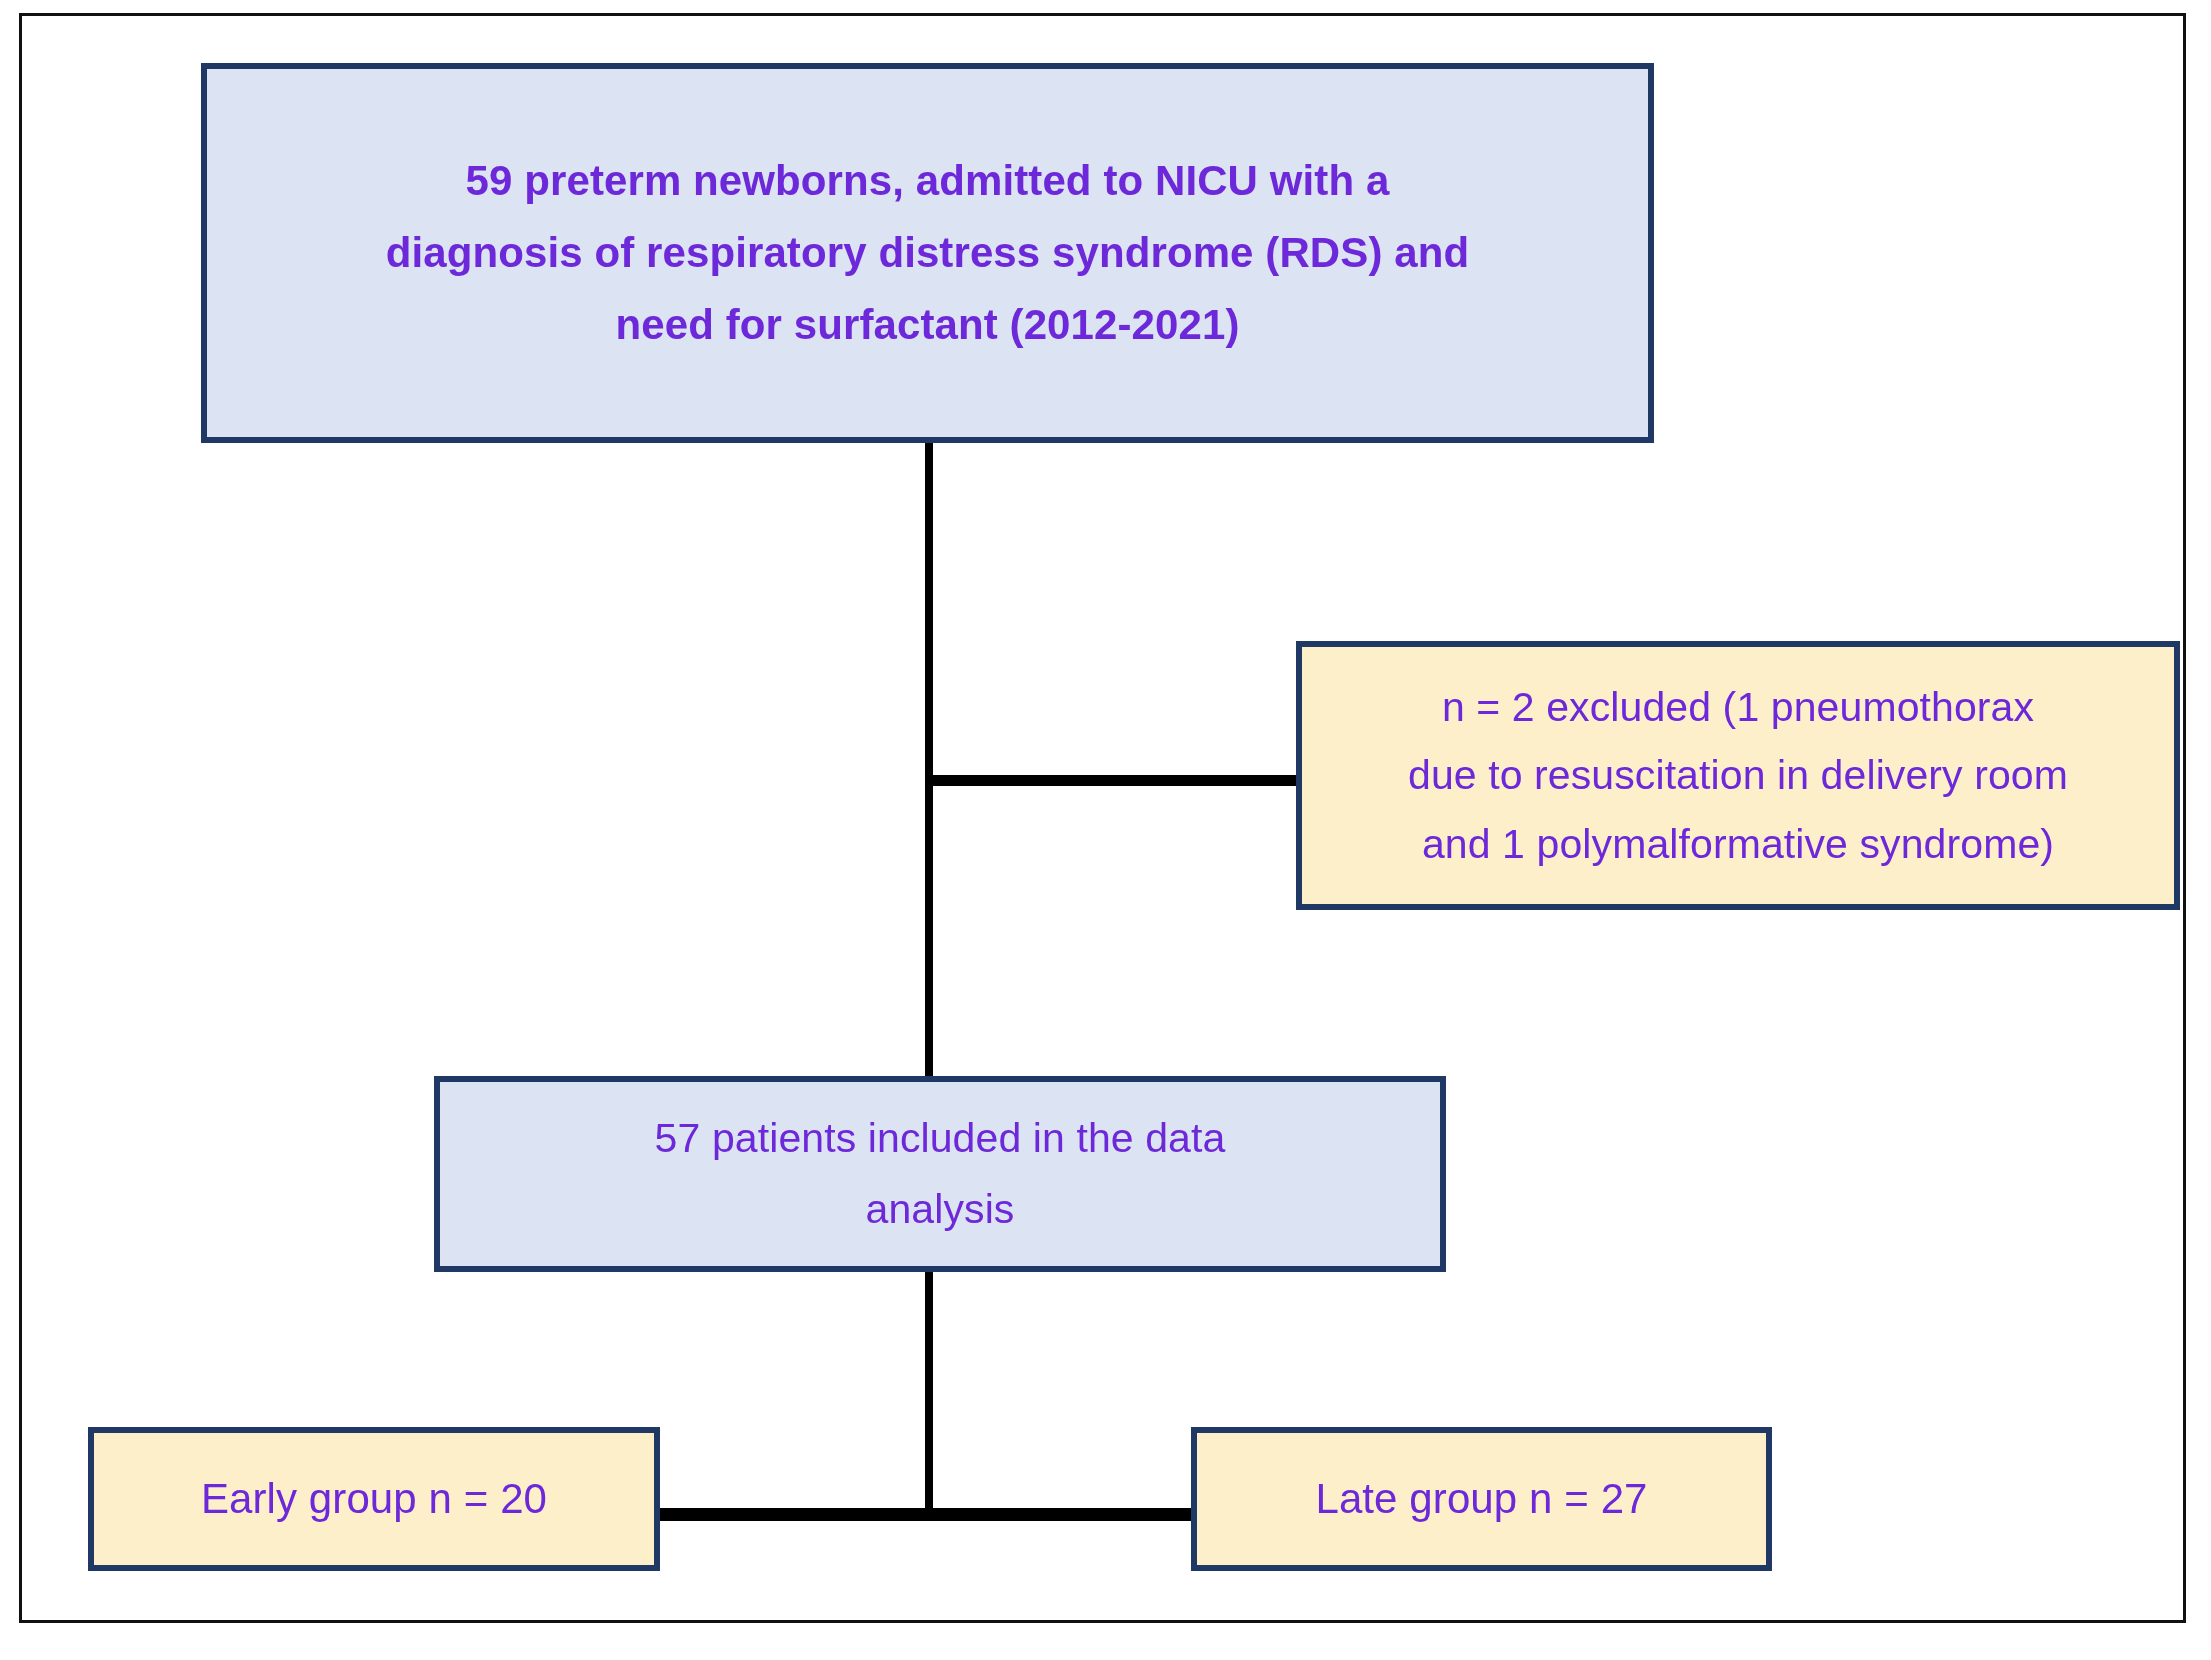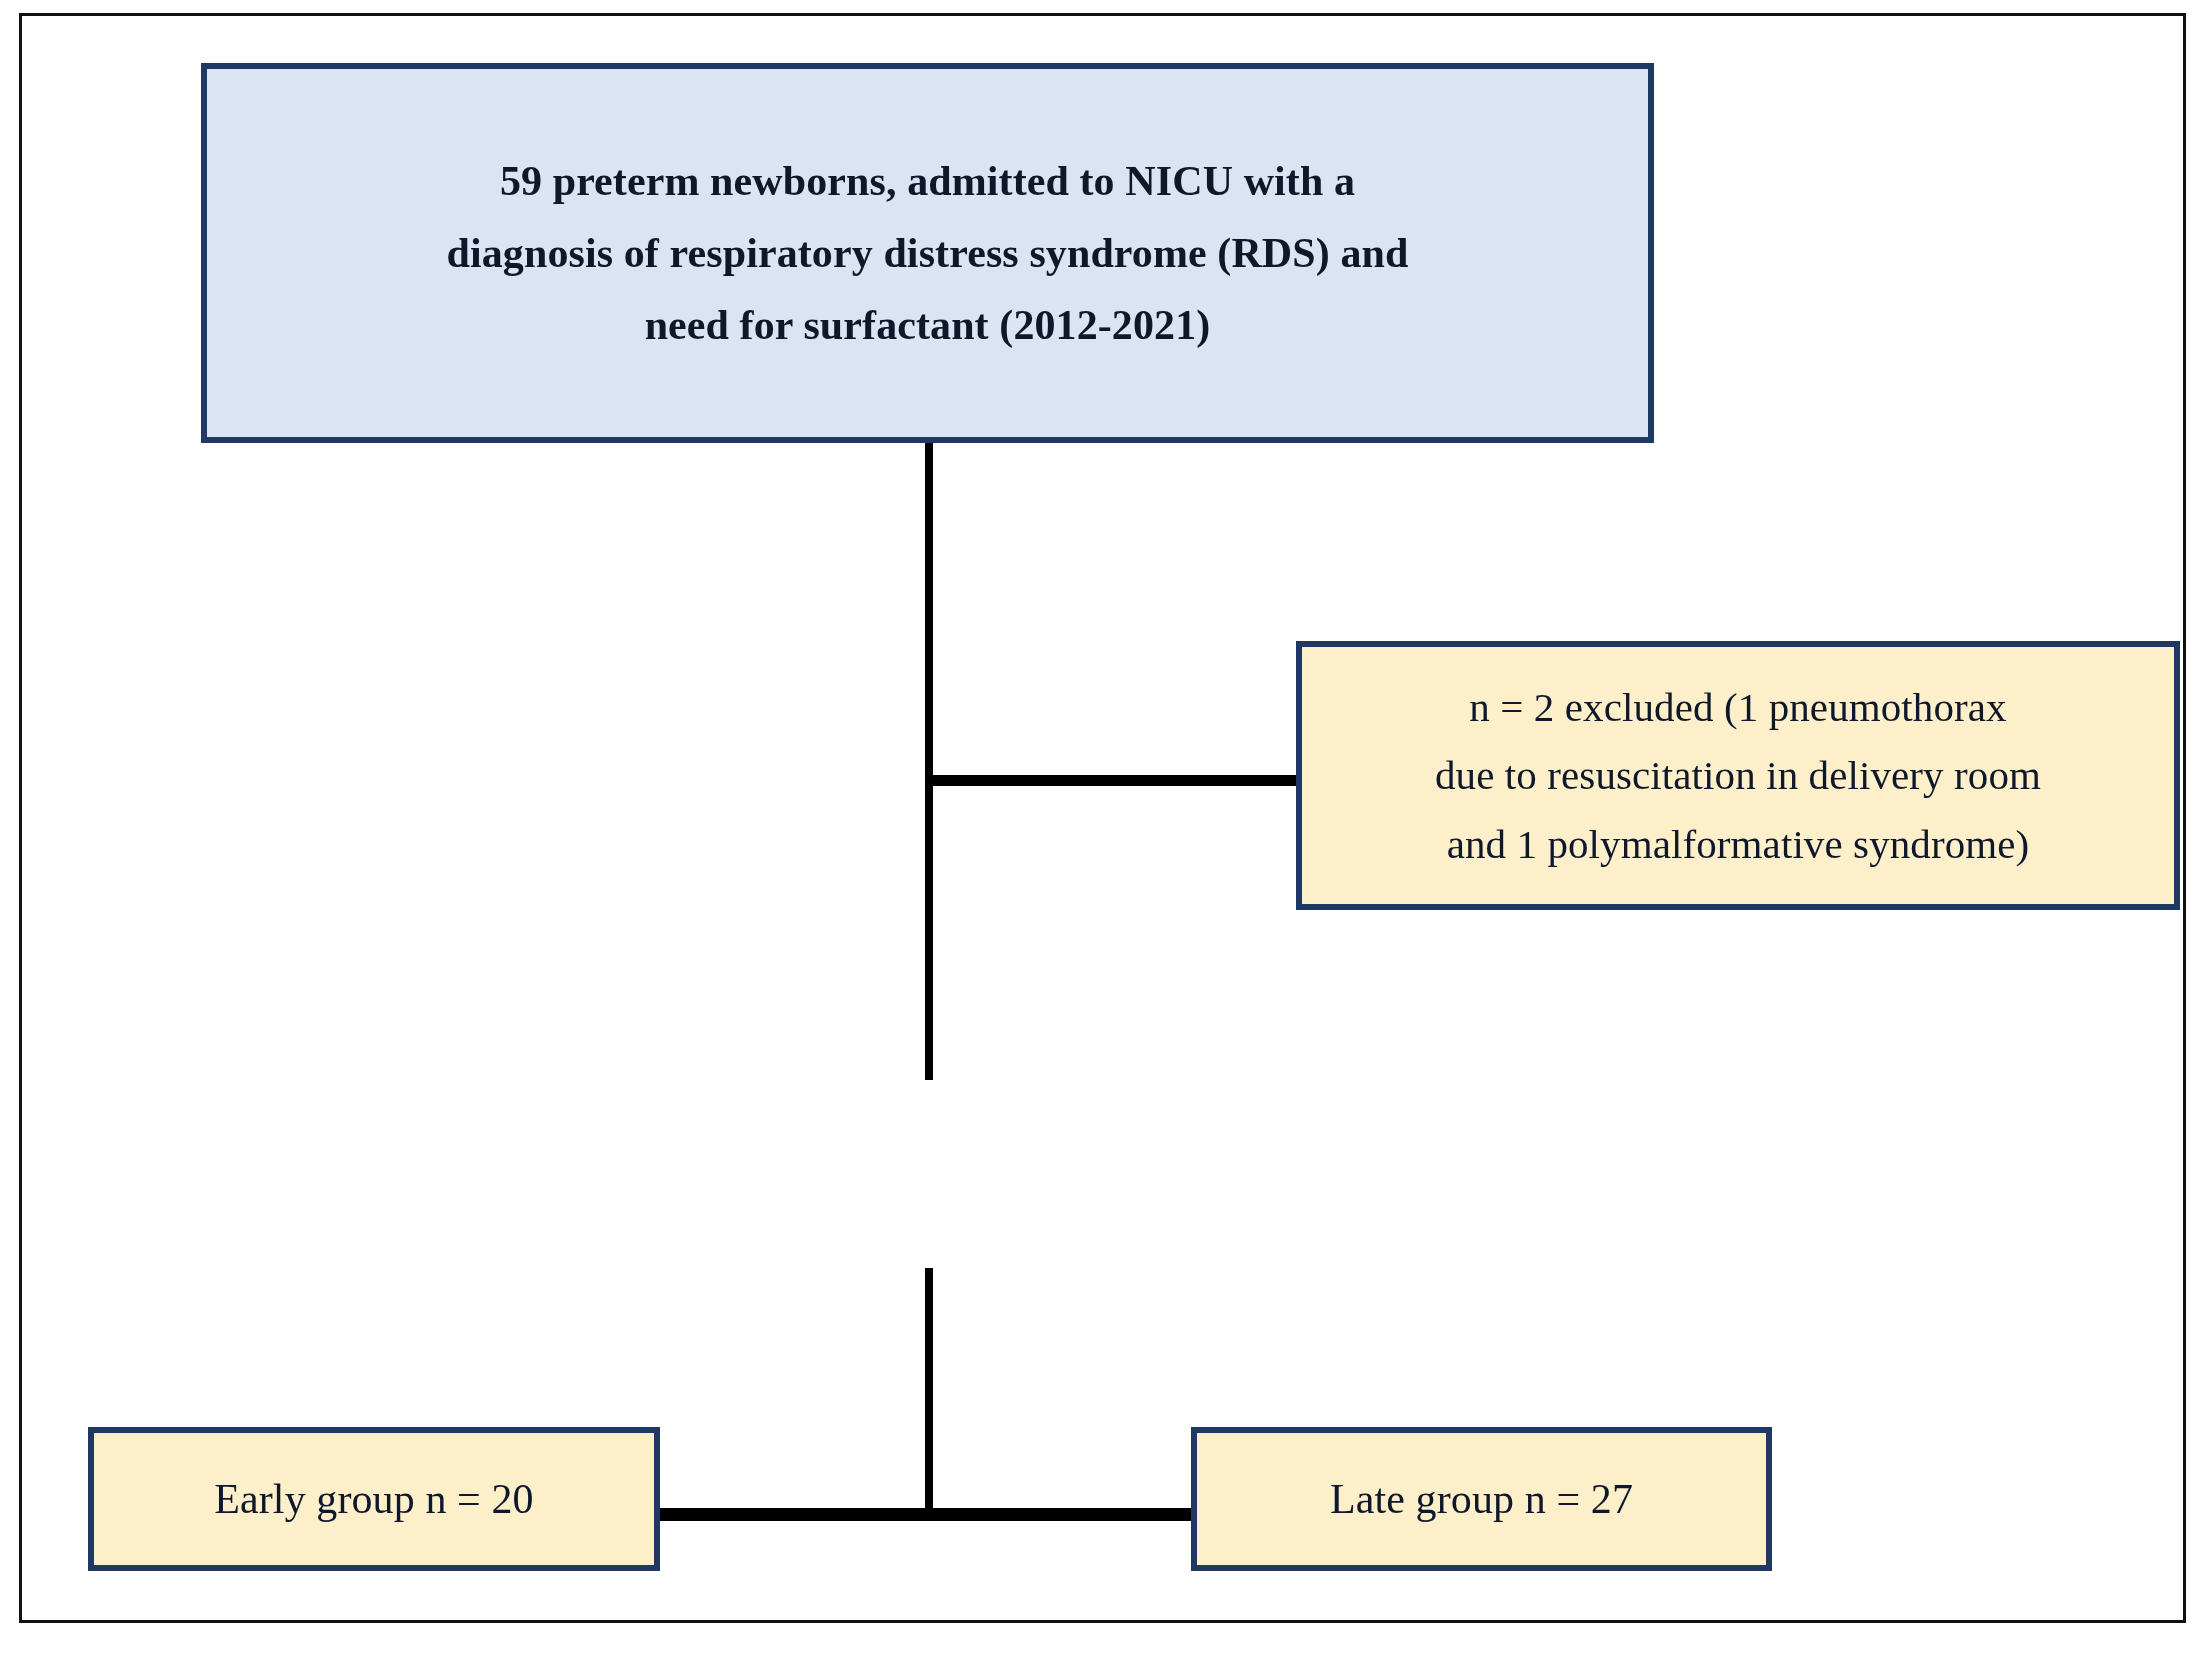--- a/index.html
+++ b/index.html
@@ -33,24 +33,23 @@
 
   
   .node {
     position: absolute;
     box-sizing: border-box;
     border: 6.5px solid #1F3864;
     display: flex;
     align-items: center;
     justify-content: center;
     text-align: center;
-    color: #0f172a;
+    color: #6d28d9;
     line-height: 1.62;
     letter-spacing: 0.1px;
-    font-family: Liberation Serif, serif;
   }
   .node .node-text {
     display: block;
     width: 100%;
     padding: 0 13px;
     box-sizing: border-box;
     white-space: pre-line;
   }
 
   .fill-blue   { background: #DCE3F2; }
@@ -161,20 +160,24 @@
 diagnosis of respiratory distress syndrome (RDS) and
 need for surfactant (2012-2021)</span>
   </div>
 
   <div class="node fill-cream" id="box-excluded">
     <span class="node-text">n = 2 excluded (1 pneumothorax
 due to resuscitation in delivery room
 and 1 polymalformative syndrome)</span>
   </div>
 
+  <div class="node fill-blue" id="box-included">
+    <span class="node-text">57 patients included in the data
+analysis</span>
+  </div>
 
   <div class="node fill-cream" id="box-early">
     <span class="node-text">Early group n =  20</span>
   </div>
 
   <div class="node fill-cream" id="box-late">
     <span class="node-text">Late group n =  27</span>
   </div>
 
 </div>

